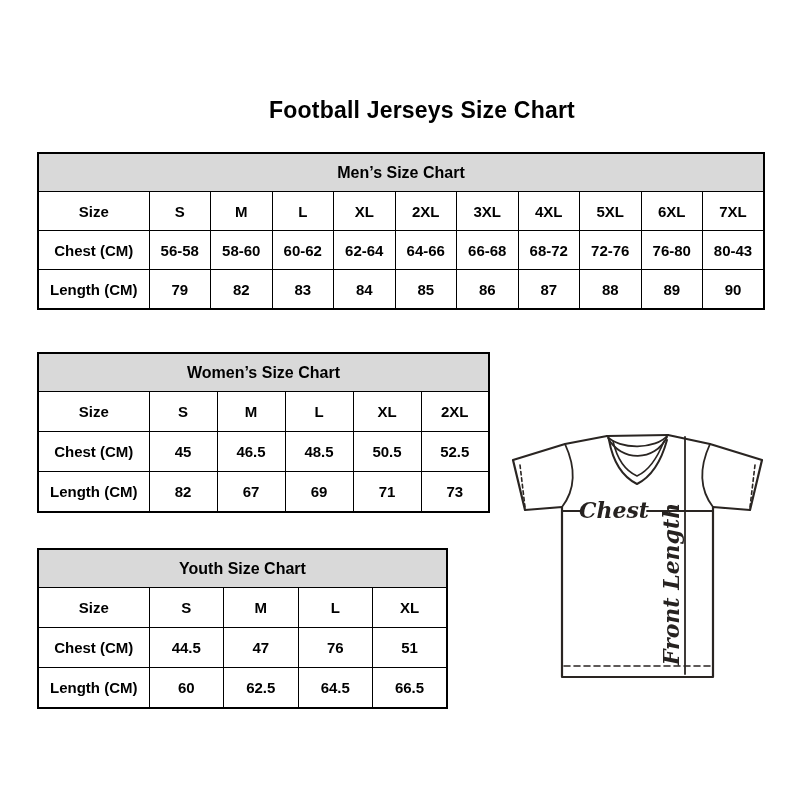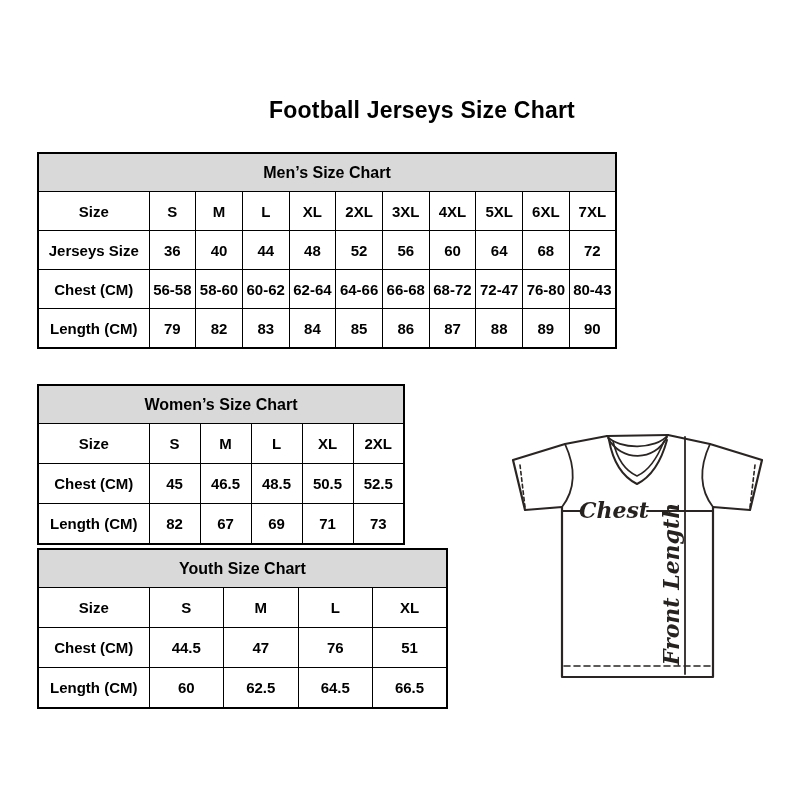--- a/index.html
+++ b/index.html
@@ -39,22 +39,22 @@
     border: 1px solid var(--border-color, #000);
     text-align: center;
     vertical-align: middle;
     font-weight: bold;
     font-size: 15px;
     height: 38px;
     padding: 0 2px;
     overflow: hidden;
     white-space: nowrap;
   }
-  #mens   { left: 37px; top: 152px; width: 580px; }
-  #womens { left: 37px; top: 384px; width: 368px; }
+  #mens   { left: 37px; top: 152px; width: 728px; }
+  #womens { left: 37px; top: 352px; width: 453px; }
   #youth  { left: 37px; top: 548px; width: 411px; }
   #womens td, #youth td { height: 39px; }
   col.c0 { width: 111px; }
   .jersey-diagram {
     position: absolute;
     left: 505px; top: 414px;
     width: 265px; height: 290px;
   }
   .jersey-diagram svg { display: block; width: 100%; height: 100%; }
   .dlabel {
@@ -88,42 +88,29 @@
         <td>L</td>
         <td>XL</td>
         <td>2XL</td>
         <td>3XL</td>
         <td>4XL</td>
         <td>5XL</td>
         <td>6XL</td>
         <td>7XL</td>
       </tr>
       <tr>
-        <td>Jerseys Size</td>
-        <td>36</td>
-        <td>40</td>
-        <td>44</td>
-        <td>48</td>
-        <td>52</td>
-        <td>56</td>
-        <td>60</td>
-        <td>64</td>
-        <td>68</td>
-        <td>72</td>
-      </tr>
-      <tr>
         <td>Chest (CM)</td>
         <td>56-58</td>
         <td>58-60</td>
         <td>60-62</td>
         <td>62-64</td>
         <td>64-66</td>
         <td>66-68</td>
         <td>68-72</td>
-        <td>72-47</td>
+        <td>72-76</td>
         <td>76-80</td>
         <td>80-43</td>
       </tr>
       <tr>
         <td>Length (CM)</td>
         <td>79</td>
         <td>82</td>
         <td>83</td>
         <td>84</td>
         <td>85</td>

